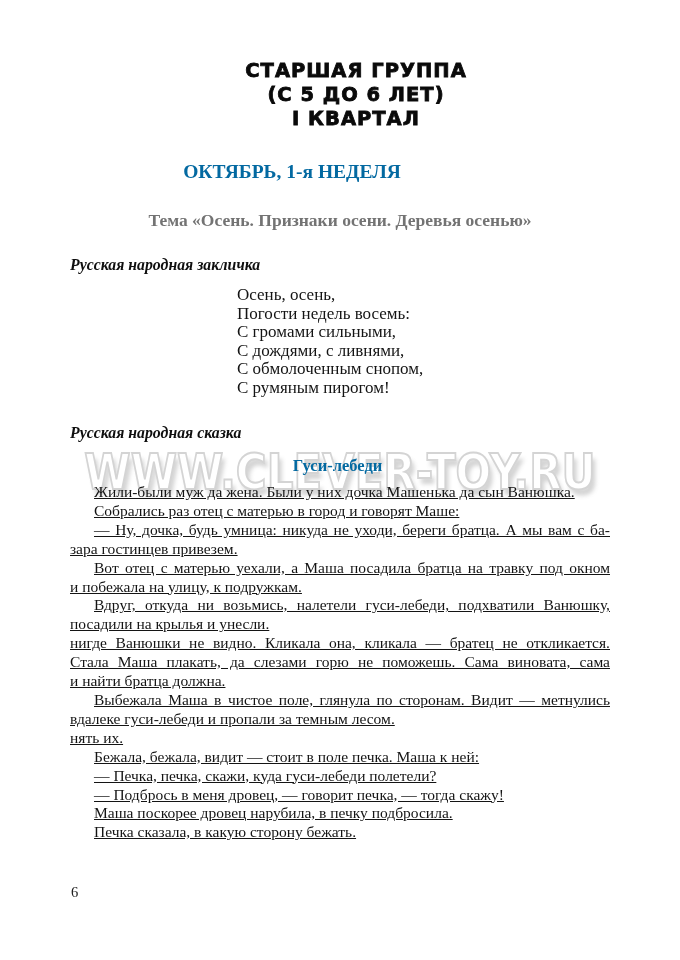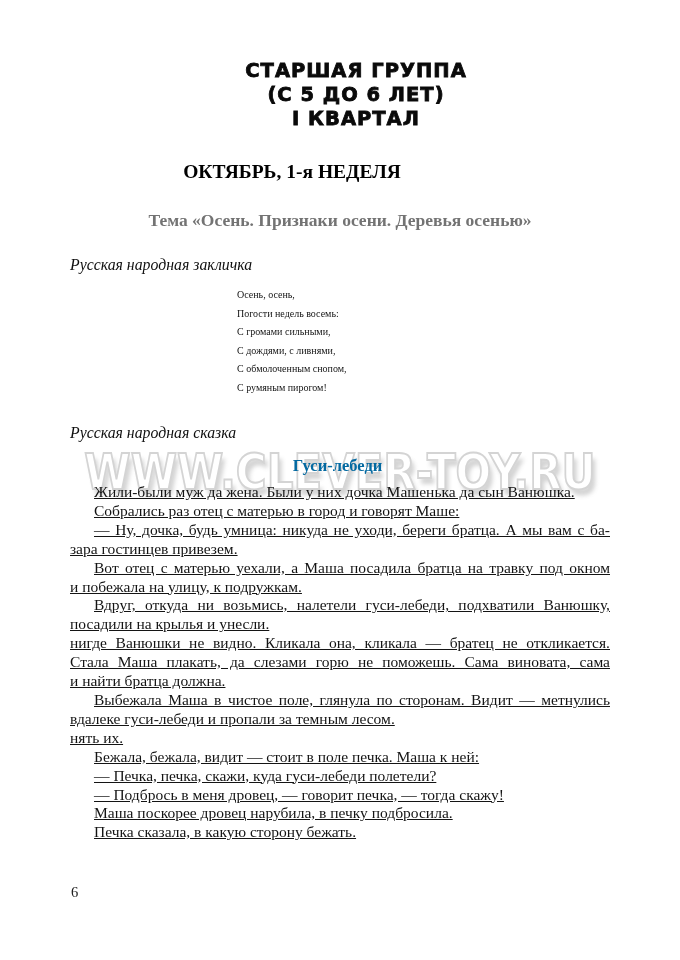--- a/index.html
+++ b/index.html
@@ -25,44 +25,44 @@
     color: #0a0a0a;
     margin-left: 16px;
     -webkit-text-stroke: 0.8px #0a0a0a;
   }
   .h-week {
     position: absolute;
     top: 161px; left: 0; width: 584px;
     text-align: center;
     font-weight: bold;
     font-size: 19.5px;
-    color: #000000;
+    color: #0369a1;
   }
   .h-theme {
     position: absolute;
     top: 210px; left: 0; width: 680px;
     text-align: center;
     font-weight: bold;
     font-size: 17.5px;
     color: #737373;
   }
   .section-label {
     position: absolute;
     left: 70px;
-    font-weight: normal;
+    font-weight: bold;
     font-style: italic;
     font-size: 15.8px;
     color: #0f0f0f;
   }
   .label-zaklichka { top: 256px; }
   .label-skazka   { top: 424px; }
   .poem {
     position: absolute;
     top: 286px; left: 237px;
-    font-size: 10px;
+    font-size: 17px;
     line-height: 18.6px;
     color: #141414;
   }
   .watermark {
     position: absolute;
     top: 441px; left: 0; width: 680px;
     text-align: center;
     font-family: "DejaVu Sans", sans-serif;
     font-weight: bold;
     font-size: 50px;

